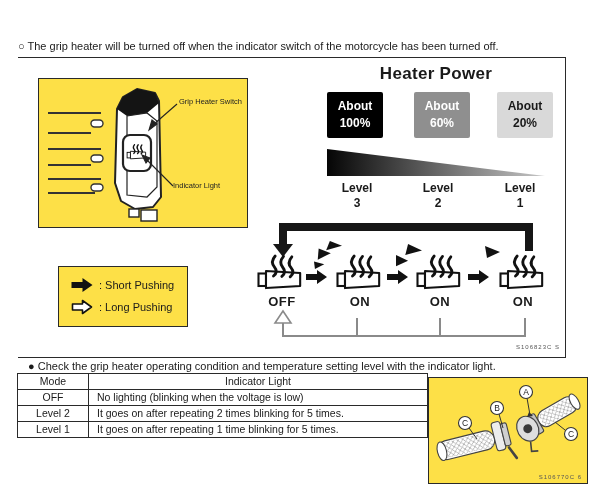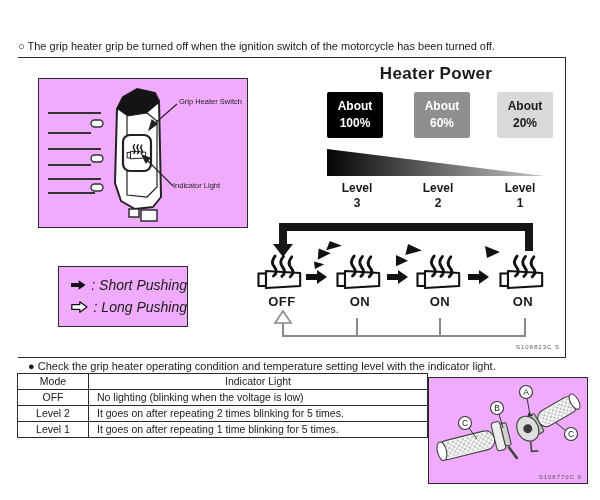--- a/index.html
+++ b/index.html
@@ -5,31 +5,31 @@
   * { margin:0; padding:0; box-sizing:border-box; }
   html,body { background:#fff; }
   .page {
     position:relative; width:600px; height:500px; background:#ffffff;
     font-family:"Liberation Sans", sans-serif; color:#1a1a1a; overflow:hidden;
   }
   .abs { position:absolute; }
   .note { font-size:11px; white-space:nowrap; letter-spacing:0; }
   .rule-h { border-top:1.5px solid #2a2a2a; height:0; }
   .rule-v { border-left:1.5px solid #2a2a2a; width:0; }
-  .panel { border:1.3px solid #2a2a2a; background:#f0abfc; }
+  .panel { border:1.3px solid #2a2a2a; background:#fde047; }
   .hp-title { font-size:17px; font-weight:bold; text-align:center; letter-spacing:.3px; }
   .power-box {
     width:56px; height:46px; border-radius:2px; text-align:center;
     font-size:12px; font-weight:bold; line-height:17px; padding-top:6px;
   }
   .level-label { width:60px; text-align:center; font-size:12px; font-weight:bold; line-height:15px; }
   .state-label { width:54px; text-align:center; font-size:13px; font-weight:bold; letter-spacing:.5px; }
   .fig-code { font-size:6px; color:#555; letter-spacing:1px; white-space:nowrap; }
   .legend-row { display:flex; align-items:center; gap:5px; height:22px; }
-  .legend-text { font-size:14px; white-space:nowrap;font-style:italic; }
+  .legend-text { font-size:11px; white-space:nowrap; }
   .callout-label { font-size:7.5px; white-space:nowrap; color:#222; }
   table.ind { border-collapse:collapse; width:411px; table-layout:fixed; }
   table.ind th, table.ind td {
     border:1px solid #2a2a2a; font-size:10.5px; height:16px;
     font-weight:normal; padding:0 0 0 0; line-height:15px; white-space:nowrap; overflow:hidden;
   }
   table.ind .c-mode { width:71px; text-align:center; }
   table.ind .c-desc { text-align:left; padding-left:8px; }
   table.ind th.c-desc { text-align:center; padding-left:0; }
 </style>
@@ -51,21 +51,21 @@
     <pattern id="ht" width="5" height="5" patternUnits="userSpaceOnUse">
       <path d="M0,5 L5,0 M0,0 L5,5" stroke="#9a9a9a" stroke-width="0.7"></path>
     </pattern>
   </defs>
 </svg>
 
 <div class="page">
 
   <div class="abs note" style="left:18px; top:40px;">
     <span>○</span>
-    <span>The grip heater grip be turned off when the ignition switch of the motorcycle has been turned off.</span>
+    <span>The grip heater will be turned off when the indicator switch of the motorcycle has been turned off.</span>
   </div>
 
   <div class="abs rule-h" style="left:18px; top:57px; width:548px;"></div>
   <div class="abs rule-v" style="left:565px; top:57px; height:301px;"></div>
   <div class="abs rule-h" style="left:18px; top:357px; width:548px;"></div>
 
   <div class="abs panel" style="left:38px; top:78px; width:210px; height:150px;">
     <svg class="abs" style="left:0; top:0;" width="208" height="147" viewBox="0 0 208 147">
 
       <g stroke="#333" stroke-width="2">

